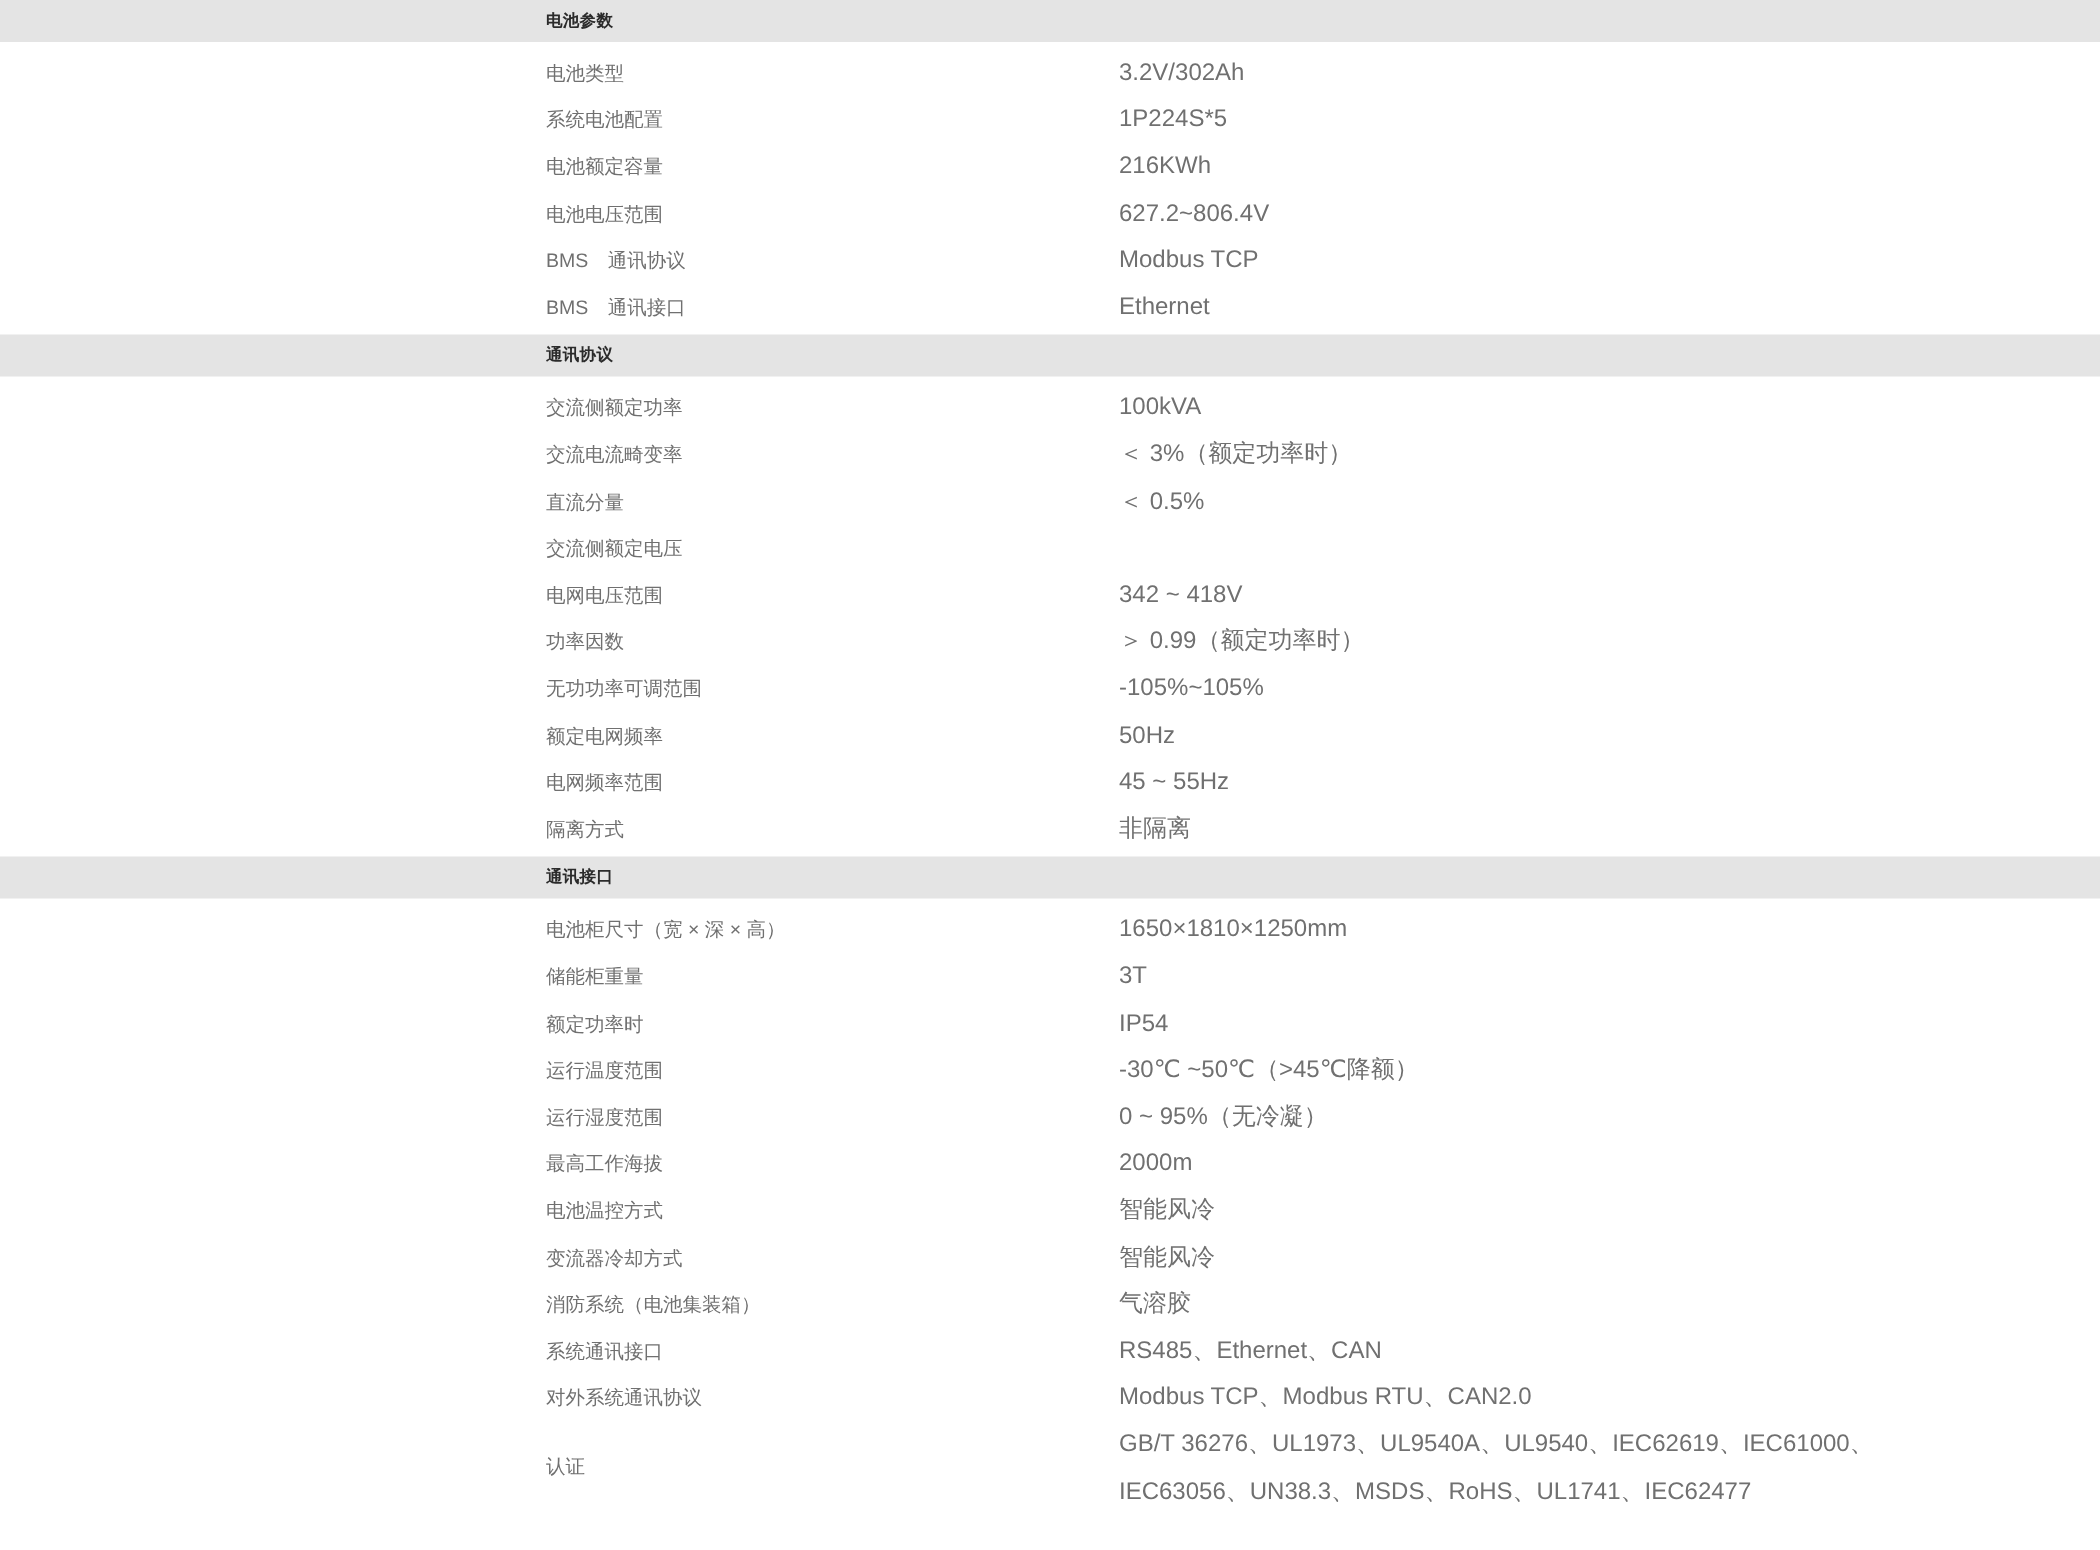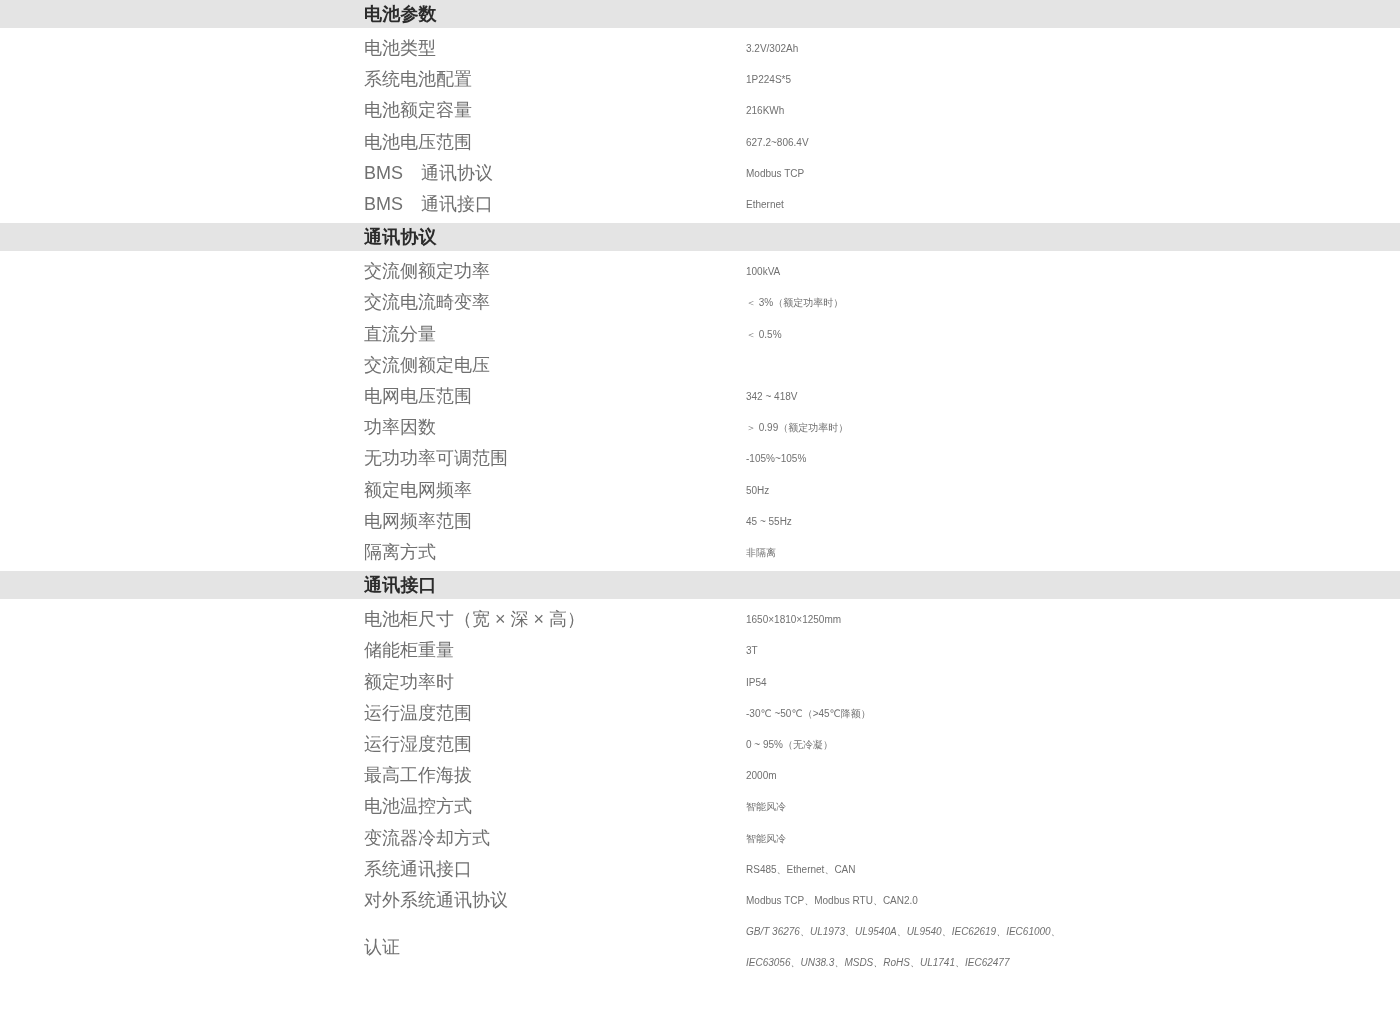--- a/index.html
+++ b/index.html
@@ -23,65 +23,64 @@
   
   .section-band {
     width: 100%;
     background: #e4e4e4;
     height: 28px;
     display: flex;
     align-items: center;
   }
   .section-band .section-title {
     margin-left: 364px;
-    font-size: 18px;
+    font-size: 11px;
     font-weight: bold;
     color: #2b2b2b;
     letter-spacing: 0.2px;
     line-height: 1;
   }
   .rows {
     width: 100%;
   }
   .row {
     display: flex;
     align-items: flex-start;
     min-height: 31.2px;
   }
   .row .label {
     width: 382px;
     margin-left: 364px;
-    font-size: 18px;
+    font-size: 13px;
     color: #707070;
     line-height: 31.2px;
     white-space: nowrap;
   }
   .row .value {
     flex: 1;
-    font-size: 10px;
+    font-size: 16px;
     color: #707070;
     line-height: 31.2px;
     white-space: nowrap;
   }
   
   .row.tall {
     min-height: 62px;
   }
   .row.tall .label {
     line-height: 62px;
   }
   .row.tall .value {
     line-height: 31.2px;
     padding-top: 0px;
   }
   .row.tall .value .vline {
     display: block;
     line-height: 31.2px;
     white-space: nowrap;
-    font-style: italic;
   }
   .gap-before-band { height: 3px; }
   .gap-after-band { height: 5px; }
 </style>
 </head>
 <body>
 
 <div class="sheet">
 
   <div class="section-band">
@@ -194,20 +193,24 @@
       <div class="label">最高工作海拔</div>
       <div class="value">2000m</div>
     </div>
     <div class="row">
       <div class="label">电池温控方式</div>
       <div class="value">智能风冷</div>
     </div>
     <div class="row">
       <div class="label">变流器冷却方式</div>
       <div class="value">智能风冷</div>
+    </div>
+    <div class="row">
+      <div class="label">消防系统（电池集装箱）</div>
+      <div class="value">气溶胶</div>
     </div>
     <div class="row">
       <div class="label">系统通讯接口</div>
       <div class="value">RS485、Ethernet、CAN</div>
     </div>
     <div class="row">
       <div class="label">对外系统通讯协议</div>
       <div class="value">Modbus TCP、Modbus RTU、CAN2.0</div>
     </div>
     <div class="row tall">

